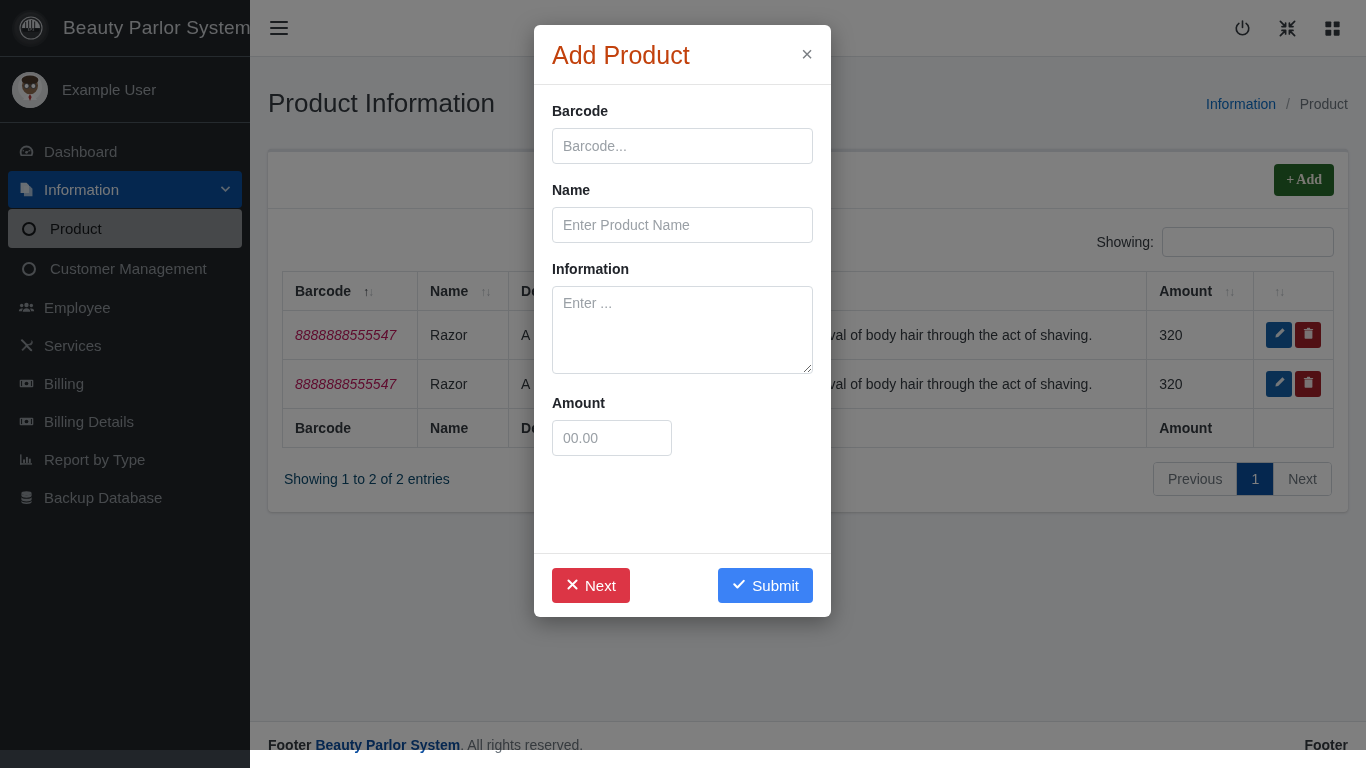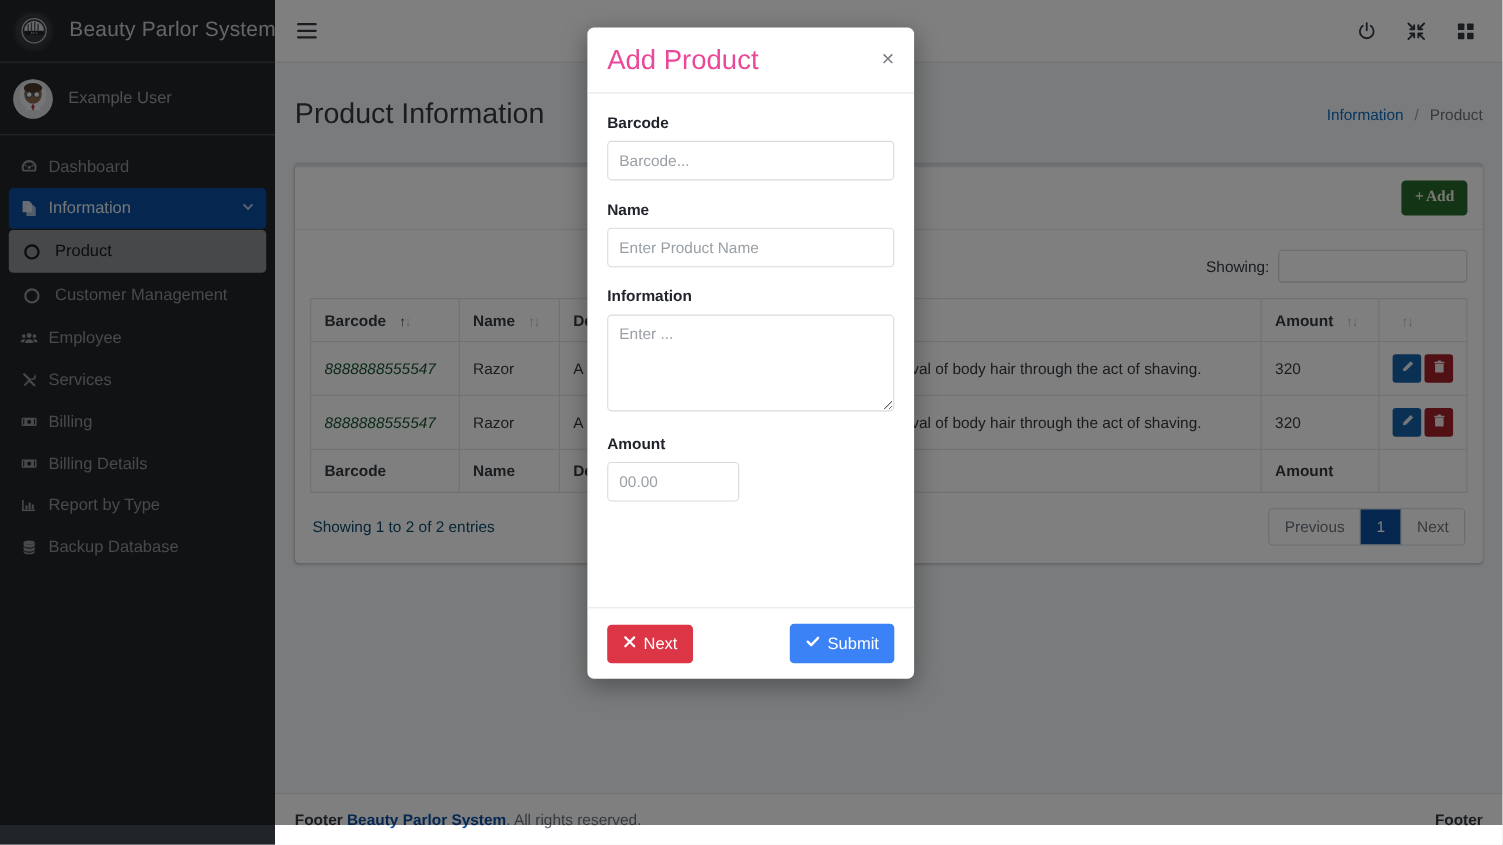--- a/index.html
+++ b/index.html
@@ -145,21 +145,21 @@
     border: 1px solid #dee2e6;
     padding: 11px 12px;
     font-size: 14px; color: #343a40;
     text-align: left; vertical-align: middle;
   }
   table.dt th { font-weight: 700; }
   table.dt thead th, table.dt tfoot th { white-space: nowrap; }
   .sorticon { display: inline-block; margin-left: 8px; font-size: 12px; letter-spacing: -1px; color: #b8bdc2; }
   .sorticon .up { color: #b8bdc2; }
   .sorticon.active .up { color: #343a40; }
-  .bc-link { color: #14532d; font-style: italic; text-decoration: none; }
+  .bc-link { color: #be185d; font-style: italic; text-decoration: none; }
   .col-act { width: 74px; }
   .act-btns { display: flex; gap: 3px; }
   .act-btn {
     width: 26px; height: 26px; border: none; border-radius: 3px;
     display: flex; align-items: center; justify-content: center;
     cursor: pointer;
   }
   .act-edit { background: #1560a8; }
   .act-del  { background: #a32028; }
 
@@ -197,21 +197,21 @@
     border-radius: 6px;
     box-shadow: 0 6px 22px rgba(0,0,0,.35);
     z-index: 60;
     display: flex; flex-direction: column;
   }
   .modal-header {
     display: flex; align-items: flex-start;
     padding: 17px 18px 14px 18px;
     border-bottom: 1px solid #e5e5e5;
   }
-  .modal-title { font-size: 25px; color: #ec4899; font-weight: 400; line-height: 1.1; }
+  .modal-title { font-size: 25px; color: #c2410c; font-weight: 400; line-height: 1.1; }
   .modal-close {
     margin-left: auto; background: none; border: none;
     font-size: 20px; color: #7b7f84; cursor: pointer; line-height: 1;
     padding: 2px 0 0 0; font-family: "Liberation Sans", sans-serif;
   }
   .modal-body { padding: 14px 18px 18px 18px; flex: 1 1 auto; }
   .form-label { display: block; font-size: 14px; font-weight: 700; color: #21242a; margin: 4px 0 9px 0; }
   .form-control {
     width: 100%; height: 36px;
     border: 1px solid #d6dbe0; border-radius: 4px;

